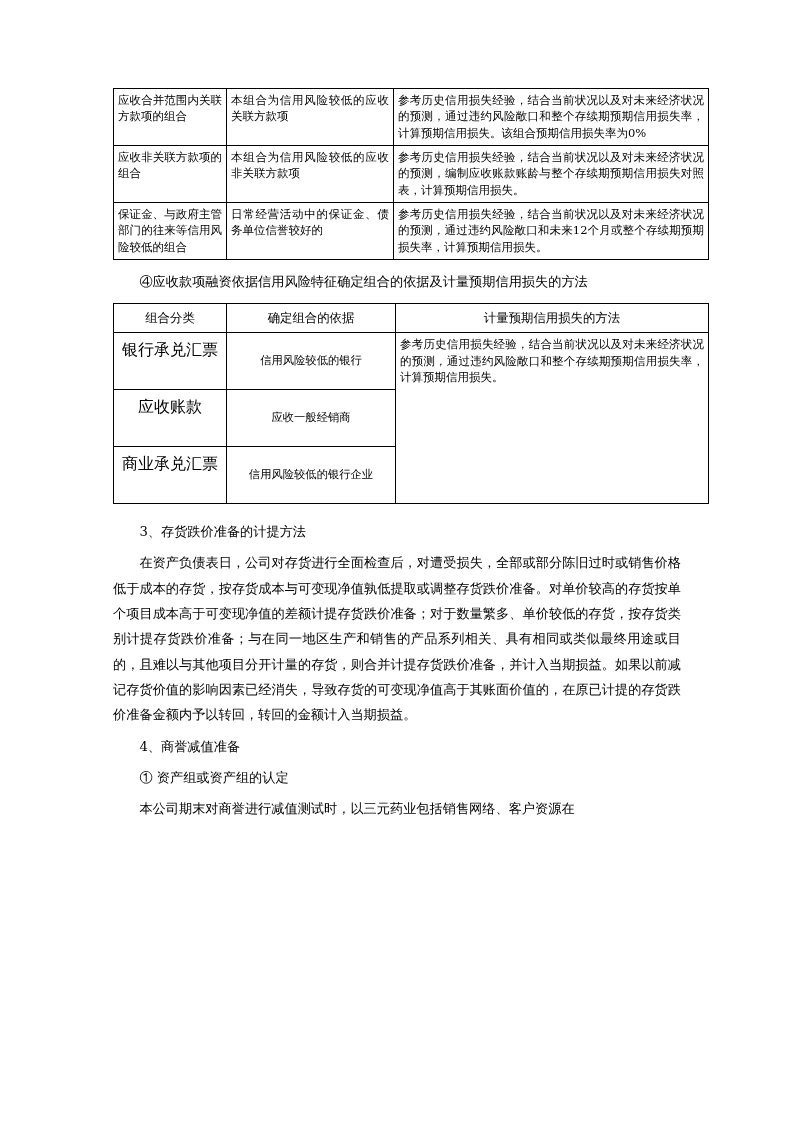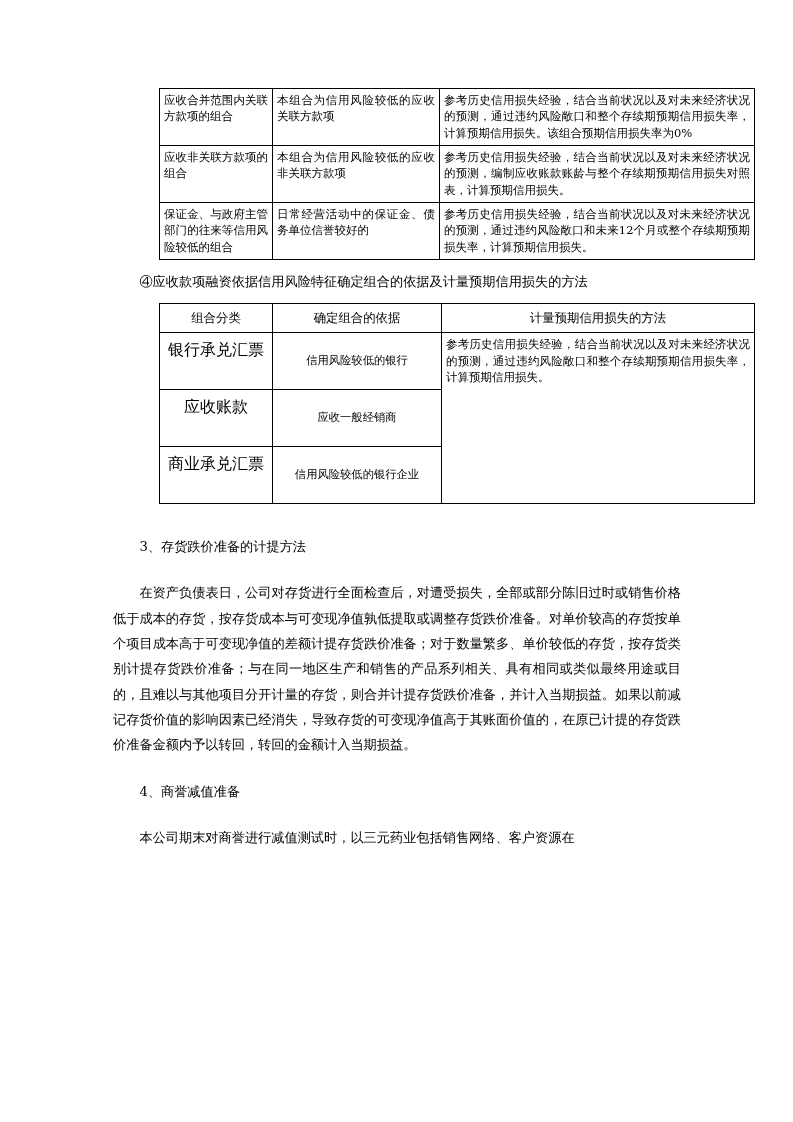--- a/index.html
+++ b/index.html
@@ -21,21 +21,20 @@
   .content {
     position: absolute;
     left: 113px;
     top: 88px;
     width: 568px;
   }
   table.doc-table {
     border-collapse: collapse;
     width: 100%;
     table-layout: fixed;
-    margin-left: 46px;
   }
   table.doc-table td, table.doc-table th {
     border: 1px solid #000000;
     vertical-align: top;
     padding: 3px 4px 4px 4px;
     font-size: 11.5px;
     line-height: 1.42;
     font-family: "DejaVu Serif", "Liberation Serif", serif;
     font-weight: normal;
   }
@@ -50,21 +49,21 @@
 
   .para {
     font-size: 13.2px;
     line-height: 1.92;
     text-align: justify;
     text-justify: inter-ideograph;
     text-indent: 2em;
     margin: 0;
   }
   .para-block {
-    margin-top: 21px;
+    margin-top: 6px;
   }
   .spacer-sm { height: 9px; }
 
   .t2 {
     width: 568px;
     margin: 0 auto;
   }
   .t2 td.h {
     text-align: center;
     font-size: 12.4px;
@@ -141,16 +140,17 @@
           <td class="k2 small-center-l">信用风险较低的银行企业</td>
         </tr>
       </tbody>
     </table>
 
     <div class="spacer-sm"></div>
 
     <p class="para para-block">3、存货跌价准备的计提方法</p>
     <p class="para para-block">在资产负债表日，公司对存货进行全面检查后，对遭受损失，全部或部分陈旧过时或销售价格低于成本的存货，按存货成本与可变现净值孰低提取或调整存货跌价准备。对单价较高的存货按单个项目成本高于可变现净值的差额计提存货跌价准备；对于数量繁多、单价较低的存货，按存货类别计提存货跌价准备；与在同一地区生产和销售的产品系列相关、具有相同或类似最终用途或目的，且难以与其他项目分开计量的存货，则合并计提存货跌价准备，并计入当期损益。如果以前减记存货价值的影响因素已经消失，导致存货的可变现净值高于其账面价值的，在原已计提的存货跌价准备金额内予以转回，转回的金额计入当期损益。</p>
     <p class="para para-block">4、商誉减值准备</p>
+    <p class="para para-block">① 资产组或资产组的认定</p>
     <p class="para para-block">本公司期末对商誉进行减值测试时，以三元药业包括销售网络、客户资源在</p>
 
   </div>
 </div>
 
 </body></html>

